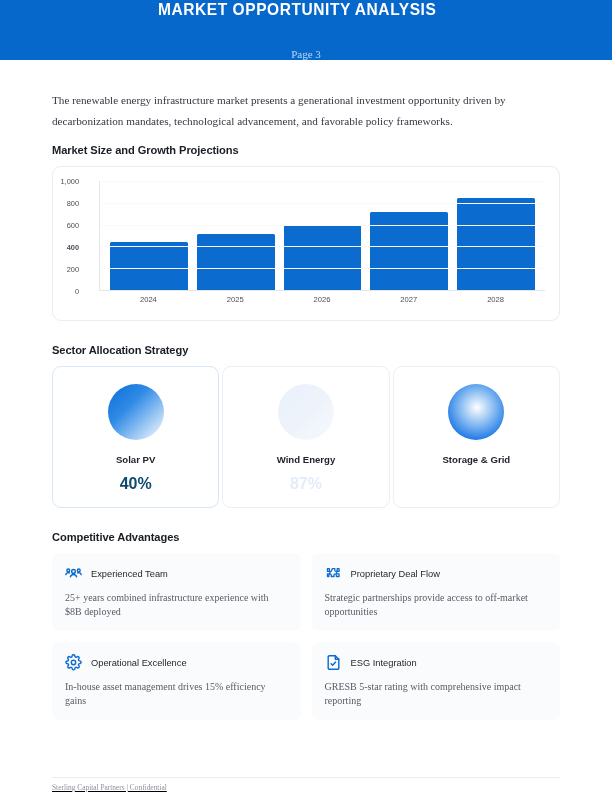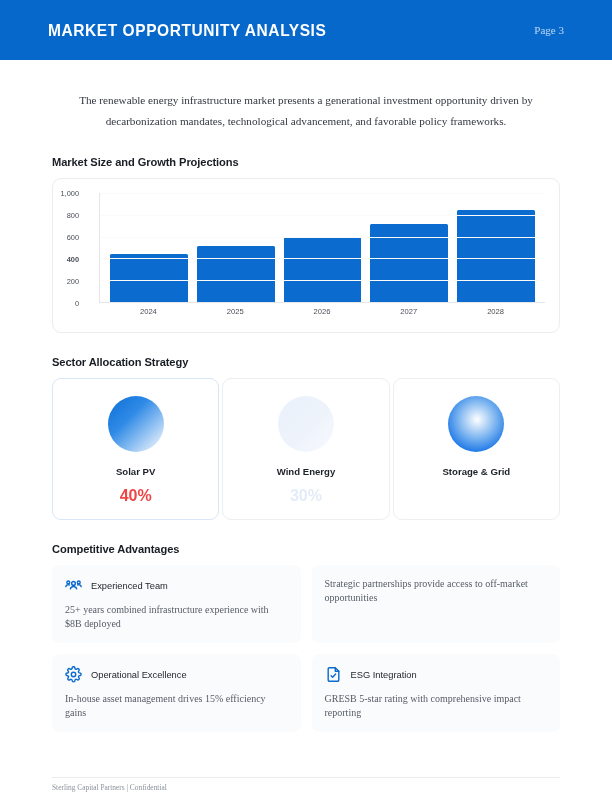--- a/index.html
+++ b/index.html
@@ -9,38 +9,38 @@
     font-family:"Liberation Sans", sans-serif;
     -webkit-font-smoothing:antialiased;
   }
   .page { position:relative; width:612px; height:792px; overflow:hidden; background:#fff; }
 
   
   .header {
     height:60px; background:#0668cb;
     display:flex; align-items:center; justify-content:space-between;
     padding:0 48px;
+    flex-direction:column;
   }
   .header-title {
     color:#ffffff; font-size:16.5px; font-weight:bold;
     letter-spacing:0.6px; transform:scaleX(0.94); transform-origin:left center;
   }
   .header-page {
     color:rgba(255,255,255,0.72);
     font-family:"Liberation Serif", serif; font-size:11px;
   }
 
   
   .content { padding:30px 52px 0 52px; }
 
   .intro {
     font-family:"Liberation Serif", serif;
     font-size:11.2px; line-height:21px; color:#333740;
-    margin-bottom:23px;
-    text-align:center;
+    margin-bottom:11px;
   }
 
   .section-heading {
     font-size:11.6px; font-weight:bold; color:#191d24;
     letter-spacing:-0.1px; transform:scaleX(0.96); transform-origin:left center;
     margin-bottom:10px;
   }
 
   
   .chart-card {
@@ -84,41 +84,41 @@
   .sector-card {
     flex:1; border:1px solid #eceef0; border-radius:9px;
     background:#fff; padding:17px 10px 14px 10px; text-align:center;
   }
   .sector-card.active { border-color:#d8e6f7; }
   .circle { width:56px; height:56px; border-radius:50%; margin:0 auto 14px auto; }
   .circle.solar   { background:linear-gradient(135deg,#0b6ed6 0%,#2f8ae6 38%,#ffffff 100%); }
   .circle.wind    { background:linear-gradient(135deg,#eaf1fb 0%,#eef3fb 55%,#f7fafe 100%); }
   .circle.storage { background:radial-gradient(circle at 52% 42%,#ffffff 0%,#7fb6f0 42%,#1573e6 78%,#0f66d4 100%); }
   .sector-name { font-size:9.6px; font-weight:bold; color:#1d2128; margin-bottom:10px; }
-  .sector-pct { font-size:16px; font-weight:bold; color:#ef4444; }
+  .sector-pct { font-size:16px; font-weight:bold; color:#0c4a6e; }
   .sector-pct.faded { color:#e3ecf8; }
 
   
   .adv-grid { display:grid; grid-template-columns:1fr 1fr; gap:11px; }
   .adv-card {
     background:#fafbfc; border-radius:7px; padding:12px 13px 13px 13px;
     min-height:78px;
   }
   .adv-head { display:flex; align-items:center; gap:9px; margin-bottom:9px; }
   .adv-icon { width:17px; height:17px; flex:0 0 17px; display:block; }
   .adv-title { font-size:9.3px; font-weight:normal; color:#1d2128; }
   .adv-desc {
     font-family:"Liberation Serif", serif;
     font-size:10px; line-height:13.5px; color:#565c66;
   }
 
   
   .footer {
     position:absolute; left:52px; right:52px; bottom:0;
-    border-top:1px solid #ececee; padding-top:5px;
+    border-top:1px solid #ececee; padding-top:5px;text-decoration:underline;
   }
   .footer-text {
     font-family:"Liberation Serif", serif;
     font-size:7.4px; color:#8b919b;
   }
 </style>
 </head>
 <body>
 
 <div class="page">
@@ -181,21 +181,21 @@
     <div class="section-heading">Sector Allocation Strategy</div>
     <div class="sector-row" id="sector-row">
         <div class="sector-card active">
           <div class="circle solar"></div>
           <div class="sector-name">Solar PV</div>
           <div class="sector-pct">40%</div>
         </div>
         <div class="sector-card">
           <div class="circle wind"></div>
           <div class="sector-name">Wind Energy</div>
-          <div class="sector-pct faded">30%</div>
+          <div class="sector-pct faded">87%</div>
         </div>
         <div class="sector-card">
           <div class="circle storage"></div>
           <div class="sector-name">Storage &amp; Grid</div>
         </div>
       </div>
 
     <div class="section-heading">Competitive Advantages</div>
     <div class="adv-grid" id="adv-grid">
         <div class="adv-card">
@@ -206,20 +206,26 @@
                 <circle cx="4.6" cy="7.6" r="2"></circle>
                 <path d="M1.2 13.6a3.6 3.6 0 0 1 5-2.4"></path>
                 <circle cx="19.4" cy="7.6" r="2"></circle>
                 <path d="M22.8 13.6a3.6 3.6 0 0 0-5-2.4"></path>
               </svg></span>
             <div class="adv-title">Experienced Team</div>
           </div>
           <div class="adv-desc">25+ years combined infrastructure experience with $8B deployed</div>
         </div>
         <div class="adv-card">
+          <div class="adv-head">
+            <span class="adv-icon"><svg viewBox="0 0 24 24" width="17" height="17" fill="none" stroke="#0c6bce" stroke-width="2" stroke-linecap="round" stroke-linejoin="round">
+                <path d="M10 3.5h4v2.2a1.8 1.8 0 1 0 3.6 0V3.5h2.9v4.2h-2.2a1.8 1.8 0 1 0 0 3.6h2.2v4.2h-4.2v-2.2a1.8 1.8 0 1 0-3.6 0v2.2H8.5v-2.2a1.8 1.8 0 1 0-3.6 0v2.2H2.7v-4.2h2.2a1.8 1.8 0 1 0 0-3.6H2.7V3.5h2.9v2.2a1.8 1.8 0 1 0 3.6 0z" transform="translate(1 2) scale(0.92)"></path>
+              </svg></span>
+            <div class="adv-title">Proprietary Deal Flow</div>
+          </div>
           <div class="adv-desc">Strategic partnerships provide access to off-market opportunities</div>
         </div>
         <div class="adv-card">
           <div class="adv-head">
             <span class="adv-icon"><svg viewBox="0 0 24 24" width="17" height="17" fill="none" stroke="#0c6bce" stroke-width="2" stroke-linecap="round" stroke-linejoin="round">
                 <circle cx="12" cy="12" r="3.1"></circle>
                 <path d="M19.2 14.6a1.6 1.6 0 0 0 .32 1.77l.06.06a1.95 1.95 0 1 1-2.76 2.76l-.06-.06a1.6 1.6 0 0 0-1.77-.32 1.6 1.6 0 0 0-.97 1.47v.17a1.95 1.95 0 1 1-3.9 0v-.09a1.6 1.6 0 0 0-1.05-1.47 1.6 1.6 0 0 0-1.77.32l-.06.06a1.95 1.95 0 1 1-2.76-2.76l.06-.06a1.6 1.6 0 0 0 .32-1.77 1.6 1.6 0 0 0-1.47-.97h-.17a1.95 1.95 0 1 1 0-3.9h.09a1.6 1.6 0 0 0 1.47-1.05 1.6 1.6 0 0 0-.32-1.77l-.06-.06a1.95 1.95 0 1 1 2.76-2.76l.06.06a1.6 1.6 0 0 0 1.77.32h.08a1.6 1.6 0 0 0 .97-1.47v-.17a1.95 1.95 0 1 1 3.9 0v.09a1.6 1.6 0 0 0 .97 1.47 1.6 1.6 0 0 0 1.77-.32l.06-.06a1.95 1.95 0 1 1 2.76 2.76l-.06.06a1.6 1.6 0 0 0-.32 1.77v.08a1.6 1.6 0 0 0 1.47.97h.17a1.95 1.95 0 1 1 0 3.9h-.09a1.6 1.6 0 0 0-1.47.97z"></path>
               </svg></span>
             <div class="adv-title">Operational Excellence</div>
           </div>

